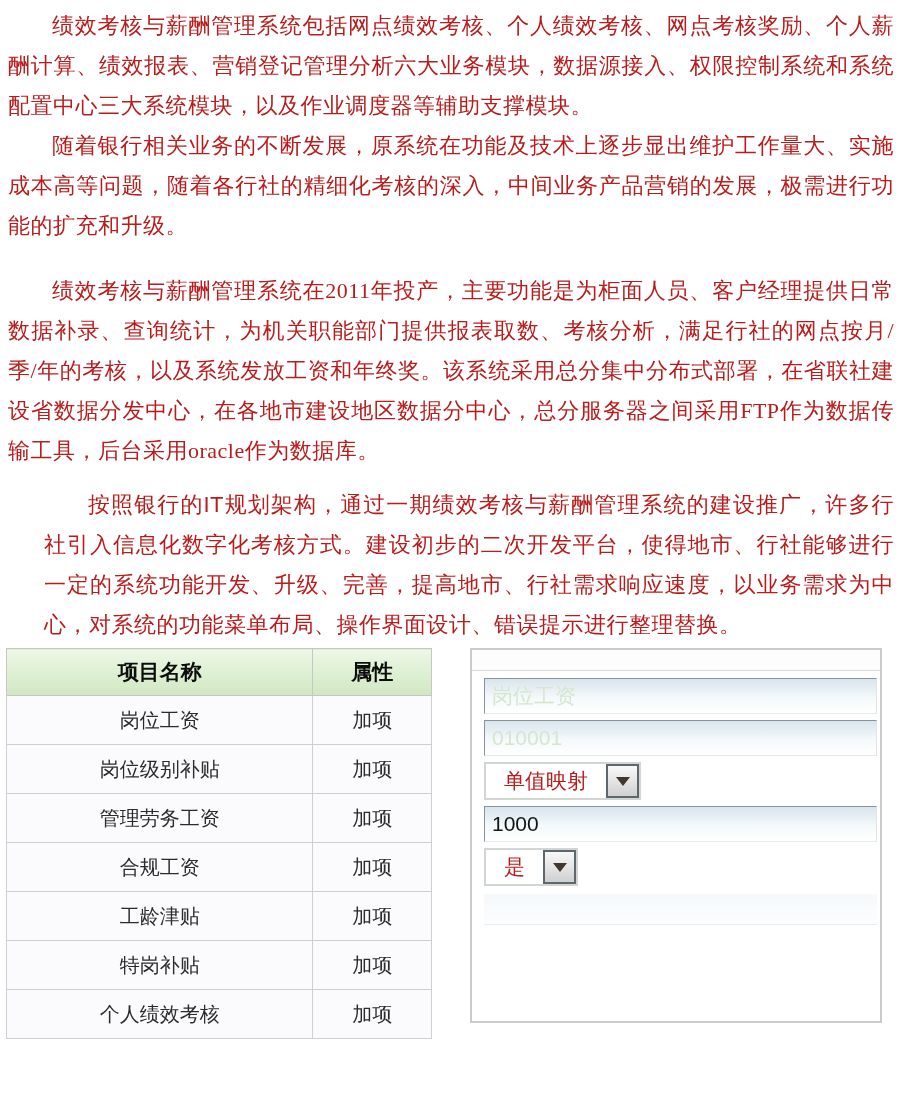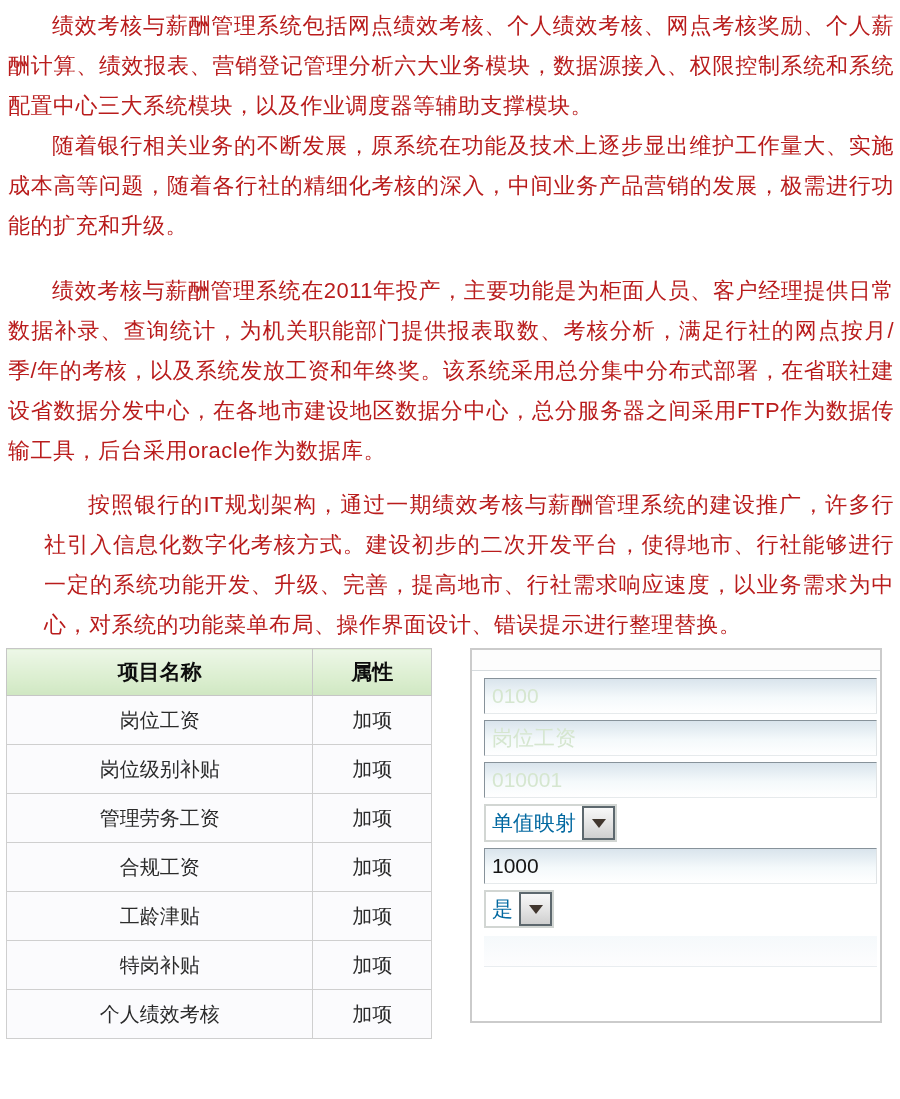--- a/index.html
+++ b/index.html
@@ -11,21 +11,21 @@
   p.doc {
     margin:0;
     font-size:22px;
     line-height:40px;
     color:#b91c1c;
     text-align:justify;
     text-indent:2em;
     font-weight:500;
     letter-spacing:0.5px;
   }
-  p.gap-lg { margin-top:25px; }
+  p.gap-lg { margin-top:25px;font-family:Liberation Serif, serif; }
   p.gap-md { margin-top:14px;margin-left:36px; }
 
   
   .bottom { position:absolute; left:0; top:648px; width:900px; height:390px; }
 
   
   table.items {
     position:absolute; left:6px; top:0;
     width:426px;
     border-collapse:collapse;
@@ -69,21 +69,21 @@
   input.fld.is-disabled { color:#d5e6cf; }
 
   .combo {
     display:inline-flex; align-items:stretch;
     height:38px; box-sizing:border-box;
     border:2px solid #d2d6d3; background:#ffffff;
     margin:0 0 6px 0; vertical-align:top;
   }
   .combo .val {
     display:flex; align-items:center;
-    padding:0 6px; font-size:21px; color:#0369a1;
+    padding:0 18px; font-size:21px; color:#b91c1c;
     background:#ffffff; white-space:nowrap;
   }
   .combo .btn {
     width:33px; box-sizing:border-box;
     border:2px solid #5d686e;
     background:linear-gradient(to bottom, #f8f8f8 0%, #e3e3e3 55%, #cfcfcf 100%);
     display:flex; align-items:center; justify-content:center;
     padding:0; margin:0; cursor:pointer;
   }
   .combo .tri {
@@ -153,21 +153,20 @@
           <td>个人绩效考核</td>
           <td>加项</td>
         </tr>
       </tbody>
     </table>
 
     <div class="panel">
       <div class="panel-top"></div>
       <div class="panel-body">
 
-        <input class="fld is-disabled" type="text" readonly="" tabindex="-1" value="0100" style="">
 
         <input class="fld is-disabled" type="text" readonly="" tabindex="-1" value="岗位工资" style="">
 
         <input class="fld is-disabled" type="text" readonly="" tabindex="-1" value="010001" style="">
 
 
         <div class="combo">
           <span class="val">单值映射</span>
           <button class="btn" type="button">
             <span class="tri"></span>

